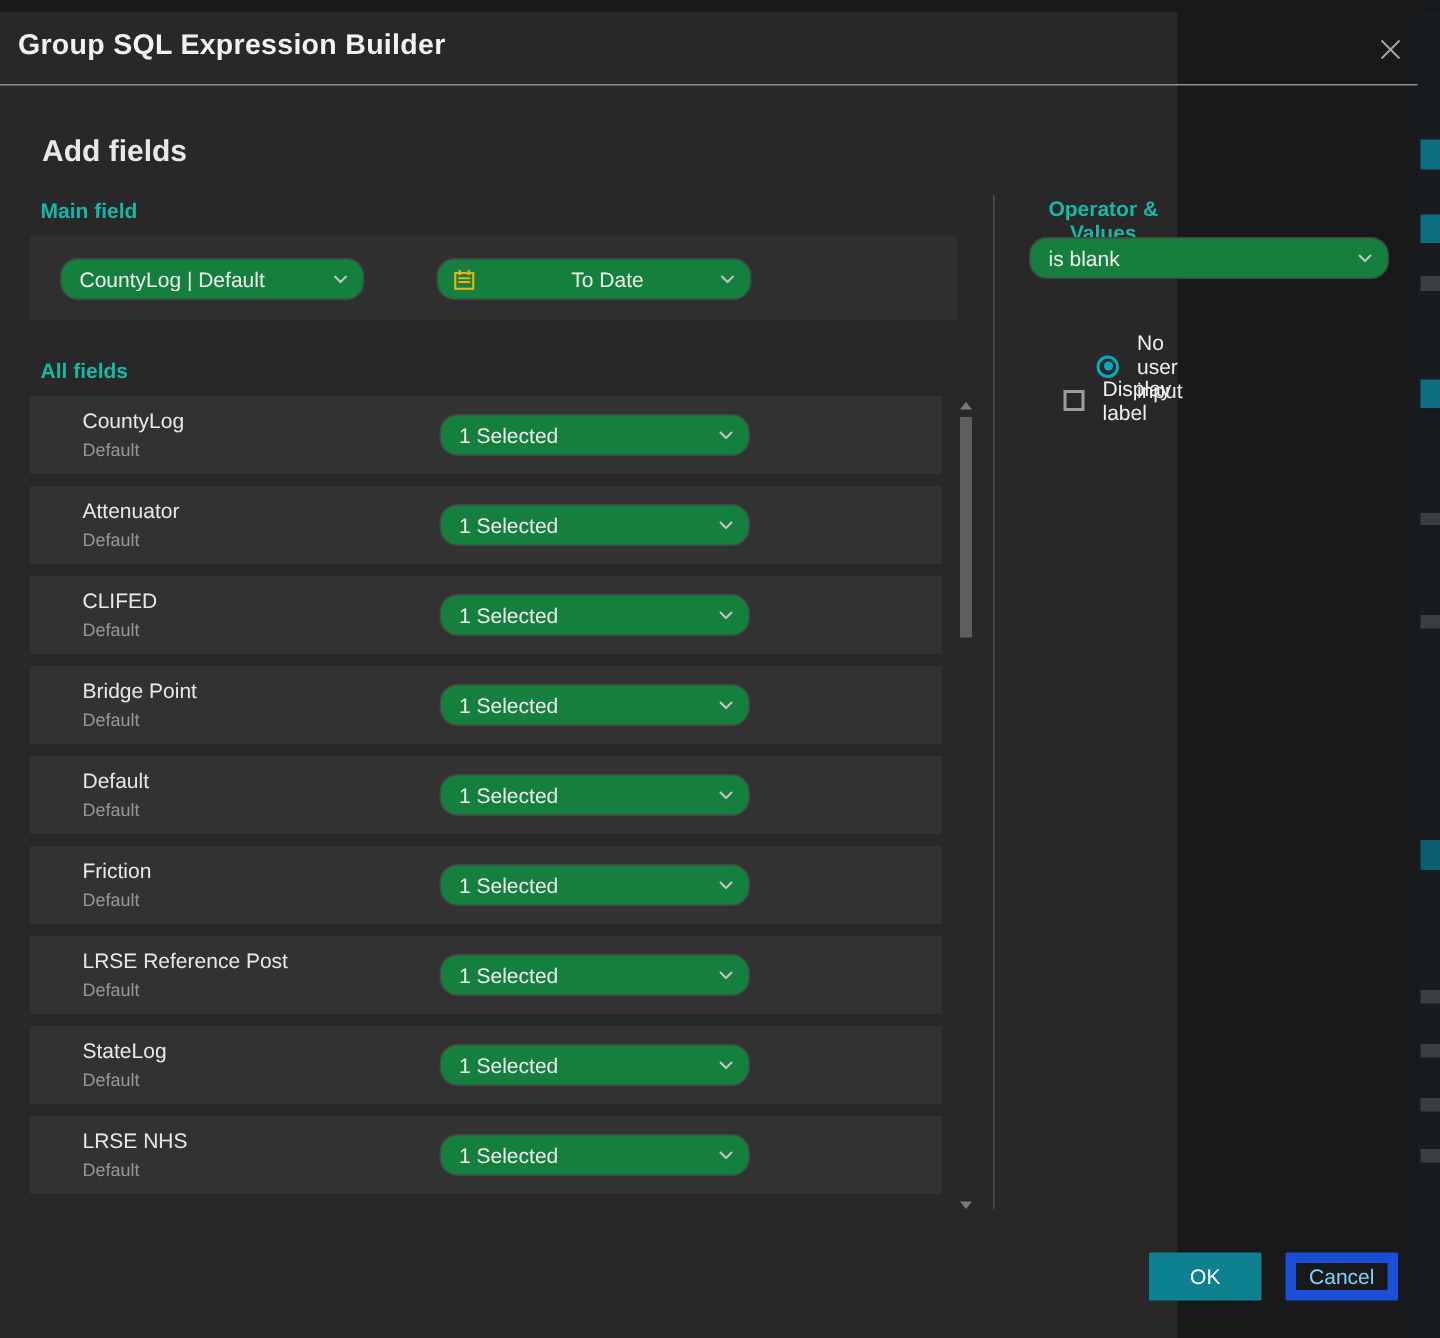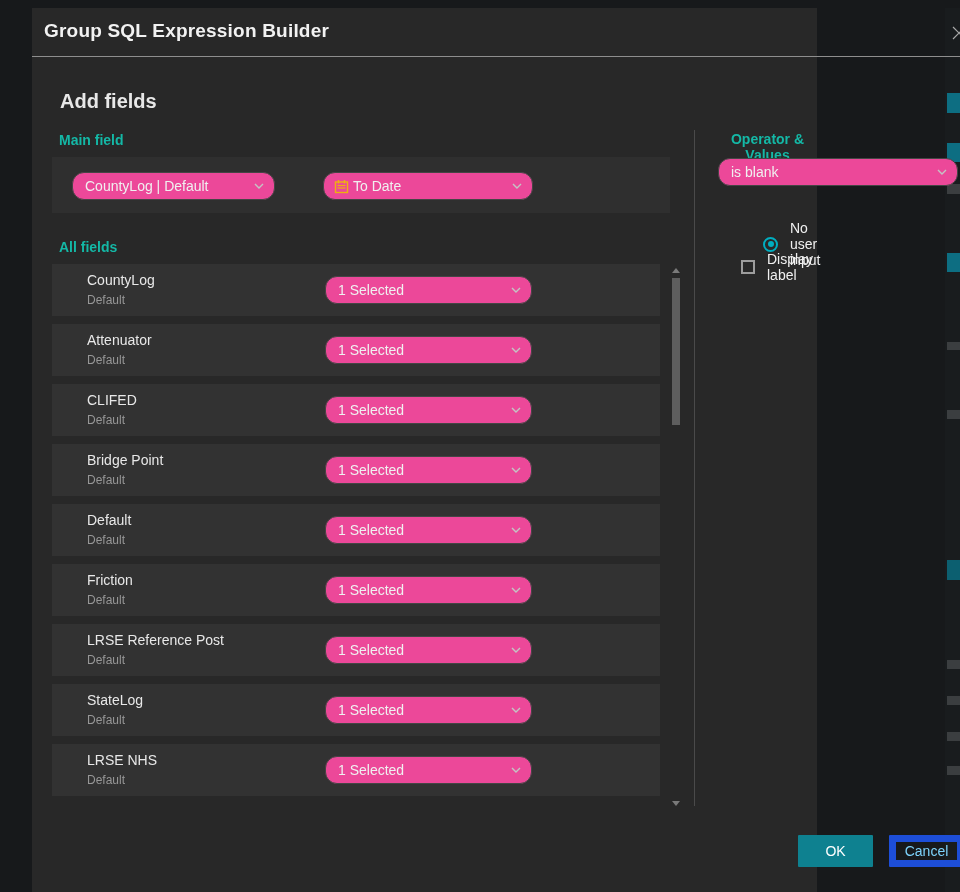--- a/index.html
+++ b/index.html
@@ -17,37 +17,37 @@
   .frag.gray { border:2px solid #4a4f52; }
 
   
   .right-sliver { position:absolute; left:945px; top:8px; width:15px; height:884px; background:#191c1e; overflow:hidden; }
   .sf { position:absolute; left:2px; width:13px; }
   .sf.teal { background:#0c5f70; }
   .sf.teal-bright { background:#0d6e82; }
   .sf.grayline { background:#3b3e40; }
 
   
-  .dialog { position:absolute; left:0; top:8px; width:785px; height:884px; background:#282828;margin-left:32px; }
+  .dialog { position:absolute; left:0; top:8px; width:785px; height:884px; background:#282828; }
   .titlebar { position:absolute; left:0; top:0; width:945px; height:49px; border-bottom:1px solid #8e8e8e; }
   .title { position:absolute; left:12px; top:12px; font-size:19px; font-weight:700; color:#f2f2f2; letter-spacing:.2px; }
   .close-btn { position:absolute; right:7px; top:14px; width:22px; height:22px; cursor:pointer; display:flex; align-items:center; justify-content:center; }
 
   .heading { position:absolute; font-size:20px; font-weight:700; color:#e8e8e8; }
   .sec-label { position:absolute; font-size:14px; font-weight:700; color:#14b8a6; }
 
   .main-box { position:absolute; left:20px; top:149px; width:618px; height:56px; background:#2f2f2f; }
 
-  .dropdown { position:absolute; background:#ec4899; border:1px solid #454545; border-radius:12px;
+  .dropdown { position:absolute; background:#15803d; border:1px solid #454545; border-radius:12px;
               display:flex; align-items:center; cursor:pointer; color:#f0f0f0; font-size:14px; }
   .dropdown .dd-text { flex:1; padding-left:12px; white-space:nowrap; overflow:hidden; }
   .dropdown .chevron { padding-right:10px; display:flex; align-items:center; }
 
   .cal-icon { margin-left:10px; display:flex; align-items:center; }
-  .cal-icon + .dd-text { padding-left:4px; }
+  .cal-icon + .dd-text { padding-left:13px;text-align:center; }
 
   
   .fields-list { position:absolute; left:20px; top:256px; width:608px; height:536px; overflow:hidden; }
   .field-row { position:relative; width:608px; height:52px; background:#323232; margin-bottom:8px; }
   .row-name { position:absolute; left:35px; top:8px; font-size:14px; color:#e8e8e8; }
   .row-sub { position:absolute; left:35px; top:29px; font-size:12px; color:#979797; }
   .row-dd { left:273px; top:12px; width:207px; height:28px; }
 
   
   .scrollbar { position:absolute; left:639px; top:258px; width:10px; height:542px; }

